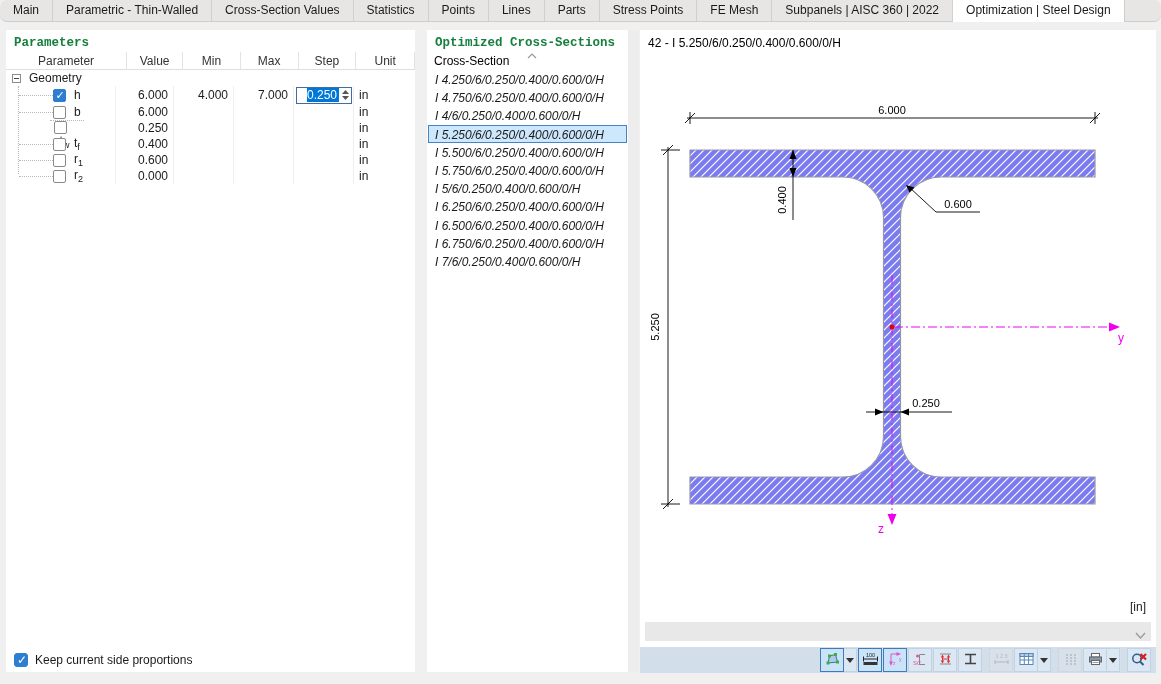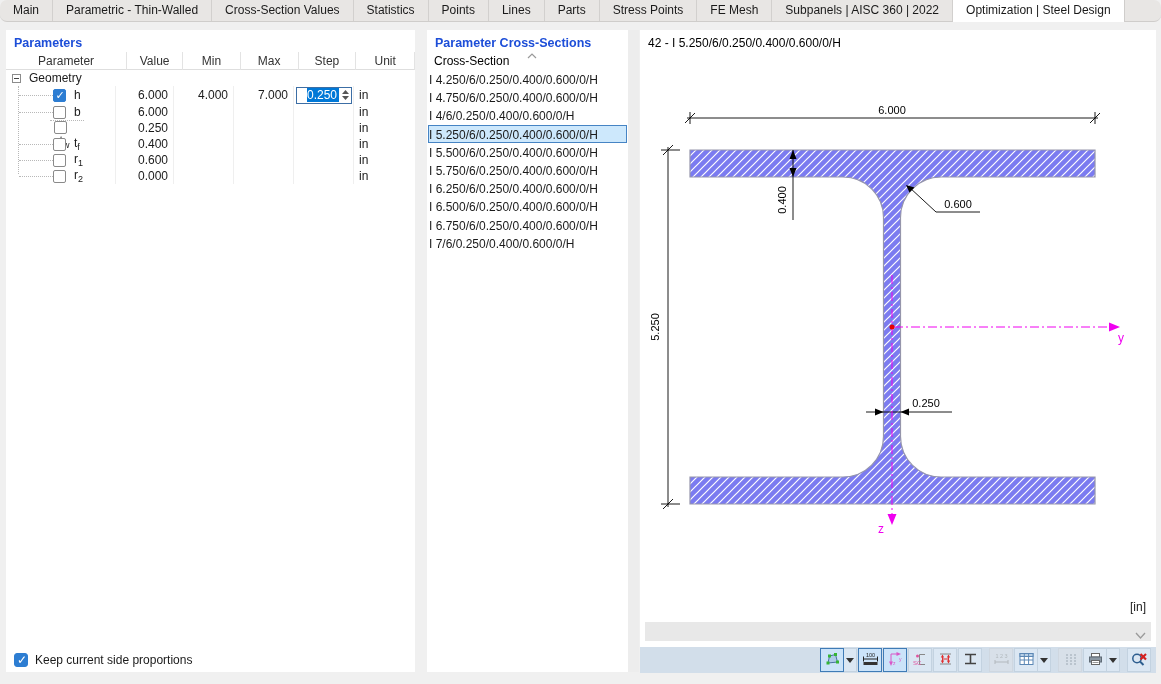--- a/index.html
+++ b/index.html
@@ -13,21 +13,21 @@
     background:#e8e6e4; border-bottom:1px solid #cfcdcb; display:flex;border-radius:7px; }
   .tab { padding:0 13px; line-height:21px; font-size:12px; color:#1a1a1a;
     border-right:1px solid #d2d0ce; white-space:nowrap; cursor:default; }
   .tab.active { background:#ffffff; height:22px; border-right:1px solid #cfcdcb; }
   
   .panel { position:absolute; background:#fff; }
   .left-panel  { left:6px;   top:30px; width:409px; bottom:12px; }
   .mid-panel   { left:427px; top:30px; width:201px; bottom:12px; }
   .scroll-strip{ position:absolute; left:628px; top:30px; width:11px; bottom:12px; background:#ededed; }
   .right-panel { left:640px; top:30px; width:516px; bottom:11px; }
-  .panel-title { position:absolute; top:6px; left:8px; font-weight:bold; font-size:12.5px; color:#1d4ed8; }
+  .panel-title { position:absolute; top:6px; left:8px; font-weight:bold; font-size:12.5px; color:#15803d;font-family:Liberation Mono, monospace; }
   
   .param-header { position:absolute; top:22px; left:0; right:0; height:18px; display:flex;
     border-bottom:1px solid #dedede; align-items:center; }
   .param-header .hcell { text-align:center; font-size:12px; color:#333; border-right:1px solid #e3e3e3; height:18px; line-height:18px; }
   .rows-wrap { position:absolute; top:40px; left:0; right:0; }
   .p-row { display:flex; height:16px; align-items:center; position:relative; }
   .p-row.tall { height:18px; }
   .cell { height:100%; border-right:1px solid #efefef; display:flex; align-items:center; }
   .cell.num { justify-content:flex-end; padding-right:5px; }
   .cell.unit { justify-content:flex-start; padding-left:5px; border-right:none; }
@@ -49,21 +49,21 @@
   .spinner svg { display:block; }
   
   .keep-row { position:absolute; left:8px; bottom:5px; display:flex; align-items:flex-end; }
   .keep-row .cb { width:14px; height:14px; border-radius:3px; }
   .keep-row .cb.checked::after { font-size:12px; left:2px; top:-1px; }
   .keep-row span.lbl { margin-left:7px; }
   
   .cs-header { position:absolute; top:24px; left:7px; font-size:12px; color:#000; }
   .sort-caret { position:absolute; top:18px; left:100px; cursor:pointer; }
   .cs-list { position:absolute; top:40px; left:1px; right:1px; }
-  .cs-item { height:18.2px; line-height:18px; padding-left:0; font-size:12px; border:1px solid transparent; white-space:nowrap; cursor:default; }
+  .cs-item { height:18.2px; line-height:18px; padding-left:6px; font-size:12px; border:1px solid transparent; white-space:nowrap; cursor:default;font-style:italic; }
   .cs-item.selected { background:#cde8fc; border-color:#4684c4; }
   
   .viewer-title { position:absolute; top:6px; left:8px; font-size:12px; color:#000; }
   .unit-label { position:absolute; top:570px; right:10px; font-size:12px; color:#222; }
   .combo { position:absolute; top:592px; left:5px; right:5px; height:19px; background:#e8e8e8; cursor:pointer; }
   .combo .chev { position:absolute; right:5px; top:6px; }
   .viewer-toolbar { position:absolute; bottom:0; left:0; right:0; height:26px; background:#d2deea;
     display:flex; align-items:center; justify-content:flex-end; padding-right:5px; }
   .tb-btn { width:24px; height:24px; margin-left:1px; display:flex; align-items:center; justify-content:center;
     background:#dbe7f3; border:1px solid #c3d2e0; cursor:pointer; }
@@ -252,34 +252,35 @@
         </div>
       </div>
   </div>
   <div class="keep-row">
     <span class="cb checked"></span>
     <span class="lbl">Keep current side proportions</span>
   </div>
 </div>
 
 <div class="panel mid-panel">
-  <div class="panel-title">Parameter Cross-Sections</div>
+  <div class="panel-title">Optimized Cross-Sections</div>
   <span class="sort-caret">
     <svg width="10" height="6" viewBox="0 0 10 6">
         <polyline points="1,5 5,1 9,5" fill="none" stroke="#9a9a9a" stroke-width="1.2"></polyline>
       </svg>
   </span>
   <div class="cs-header">Cross-Section</div>
   <div class="cs-list" id="cs-list">
       <div class="cs-item">I 4.250/6/0.250/0.400/0.600/0/H</div>
       <div class="cs-item">I 4.750/6/0.250/0.400/0.600/0/H</div>
       <div class="cs-item">I 4/6/0.250/0.400/0.600/0/H</div>
       <div class="cs-item selected">I 5.250/6/0.250/0.400/0.600/0/H</div>
       <div class="cs-item">I 5.500/6/0.250/0.400/0.600/0/H</div>
       <div class="cs-item">I 5.750/6/0.250/0.400/0.600/0/H</div>
+      <div class="cs-item">I 5/6/0.250/0.400/0.600/0/H</div>
       <div class="cs-item">I 6.250/6/0.250/0.400/0.600/0/H</div>
       <div class="cs-item">I 6.500/6/0.250/0.400/0.600/0/H</div>
       <div class="cs-item">I 6.750/6/0.250/0.400/0.600/0/H</div>
       <div class="cs-item">I 7/6/0.250/0.400/0.600/0/H</div>
     </div>
 </div>
 
 <div class="scroll-strip"></div>
 
 <div class="panel right-panel">

